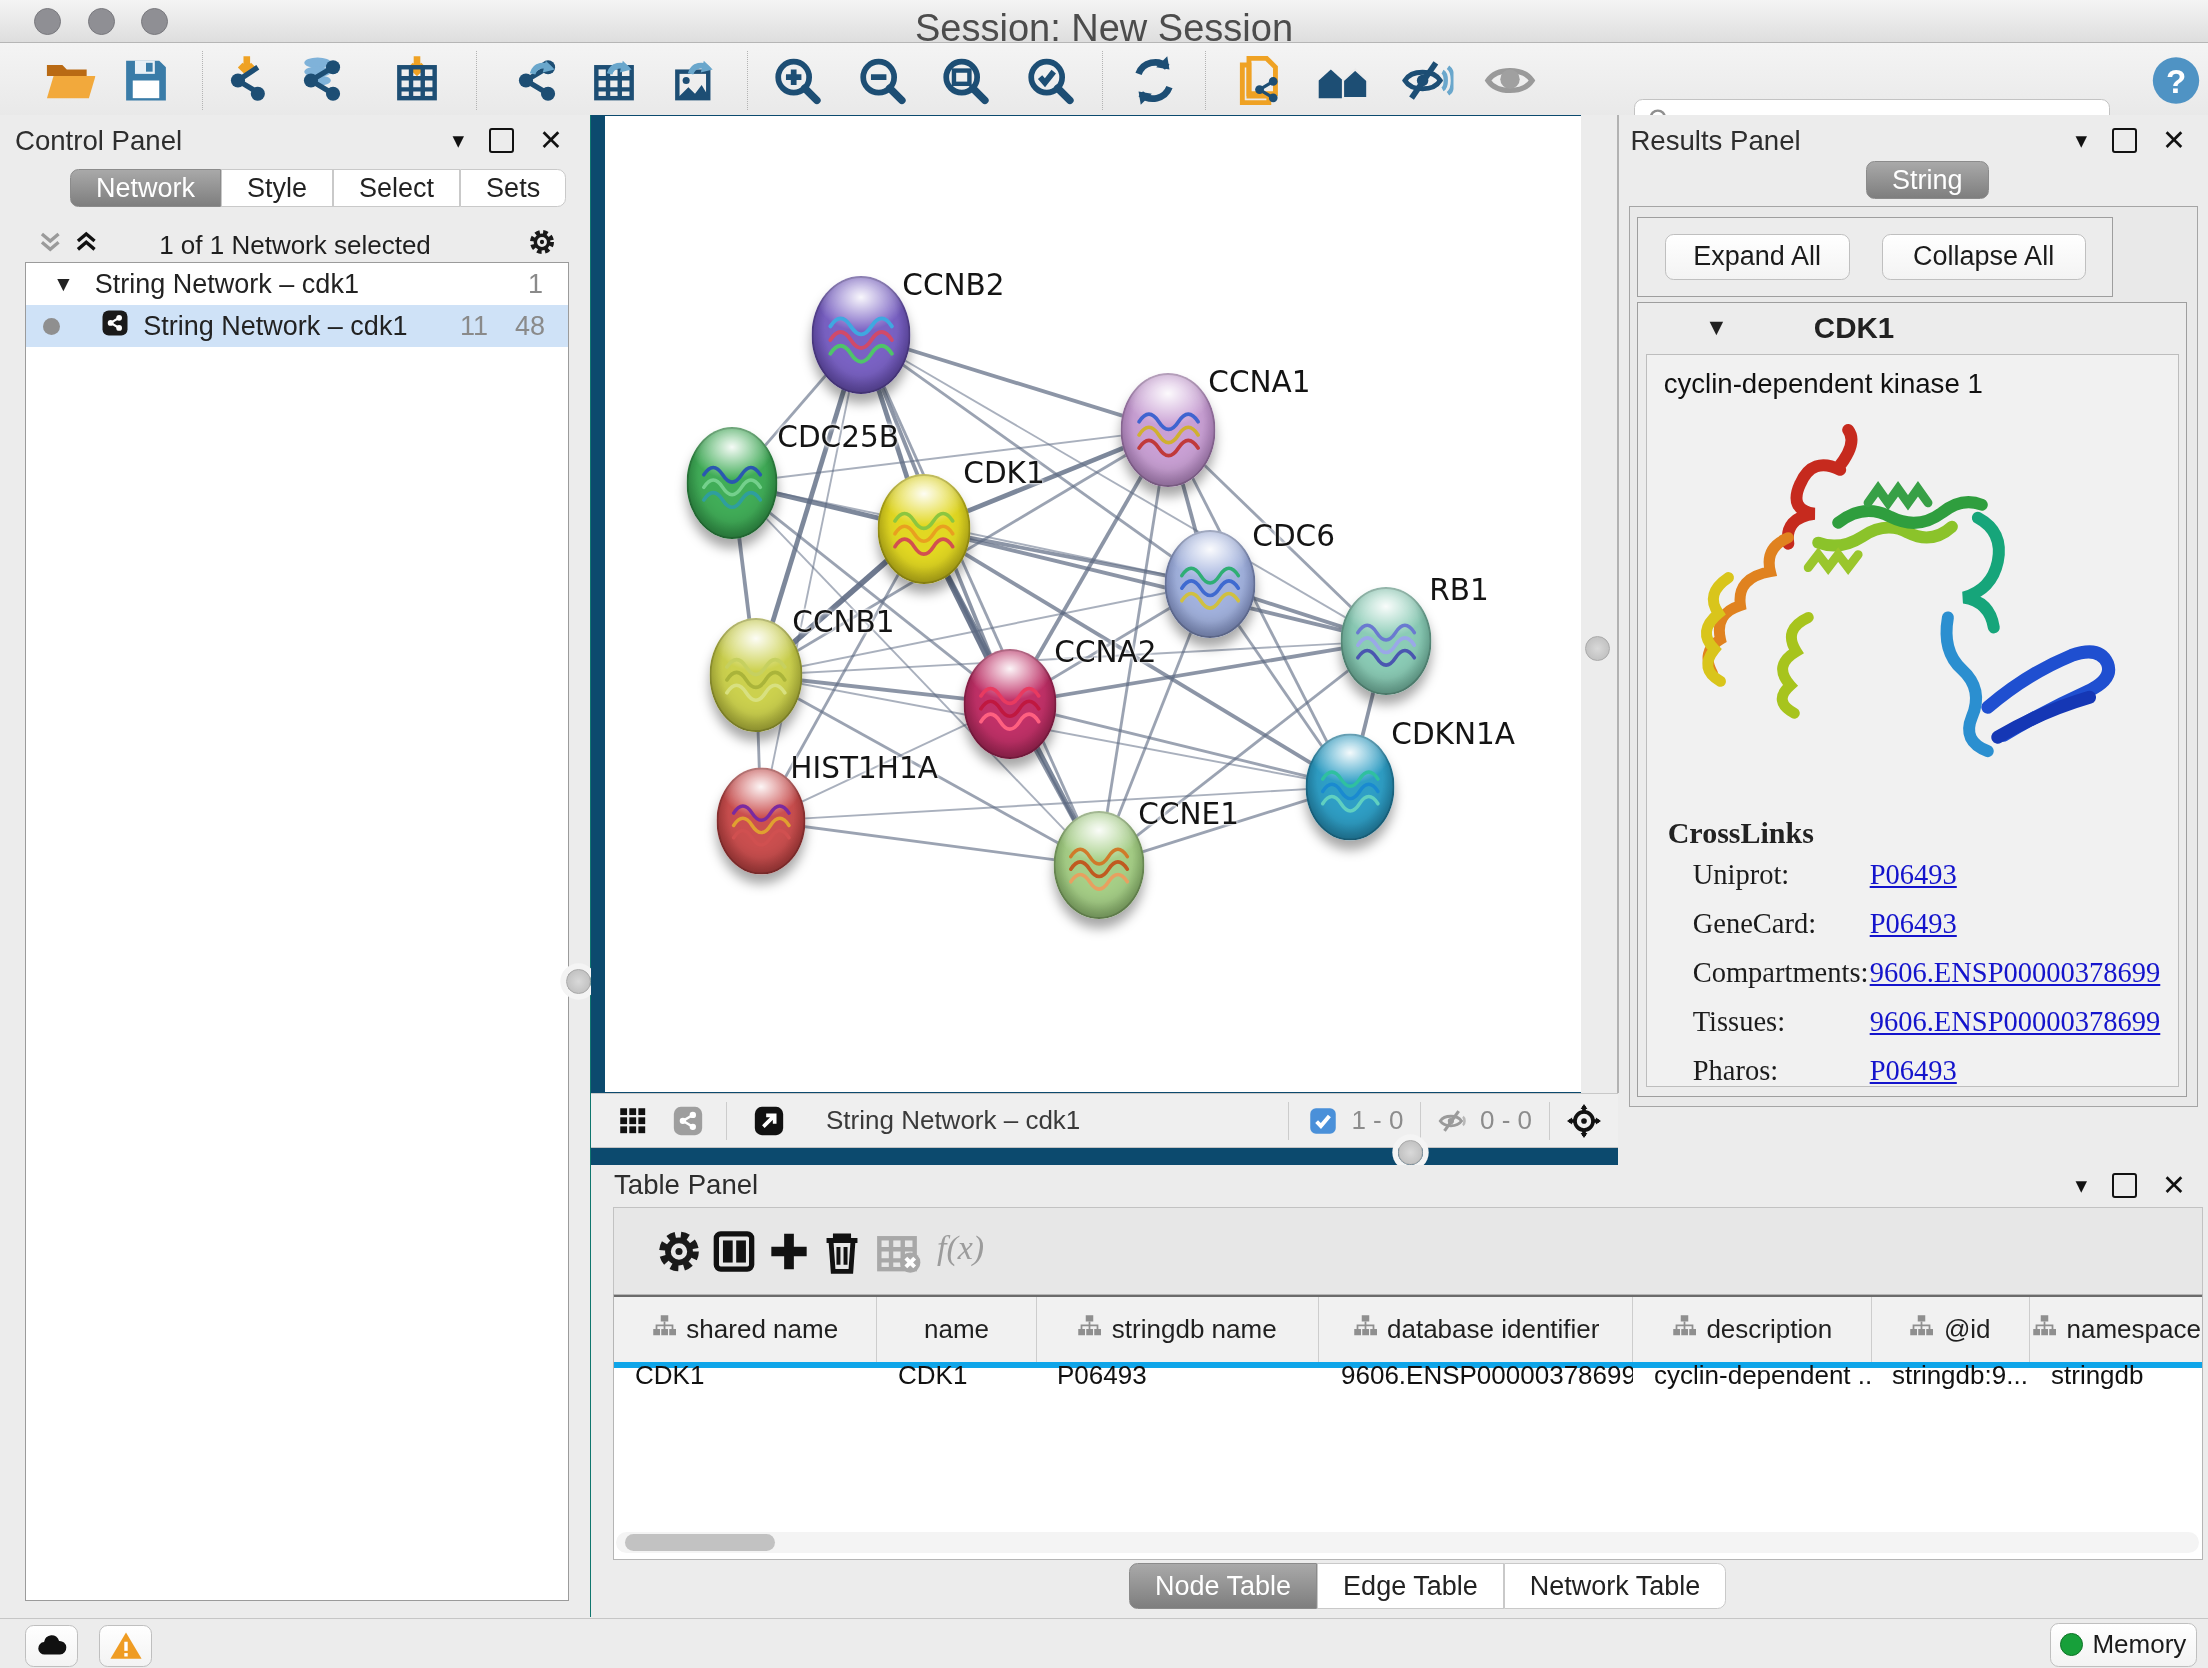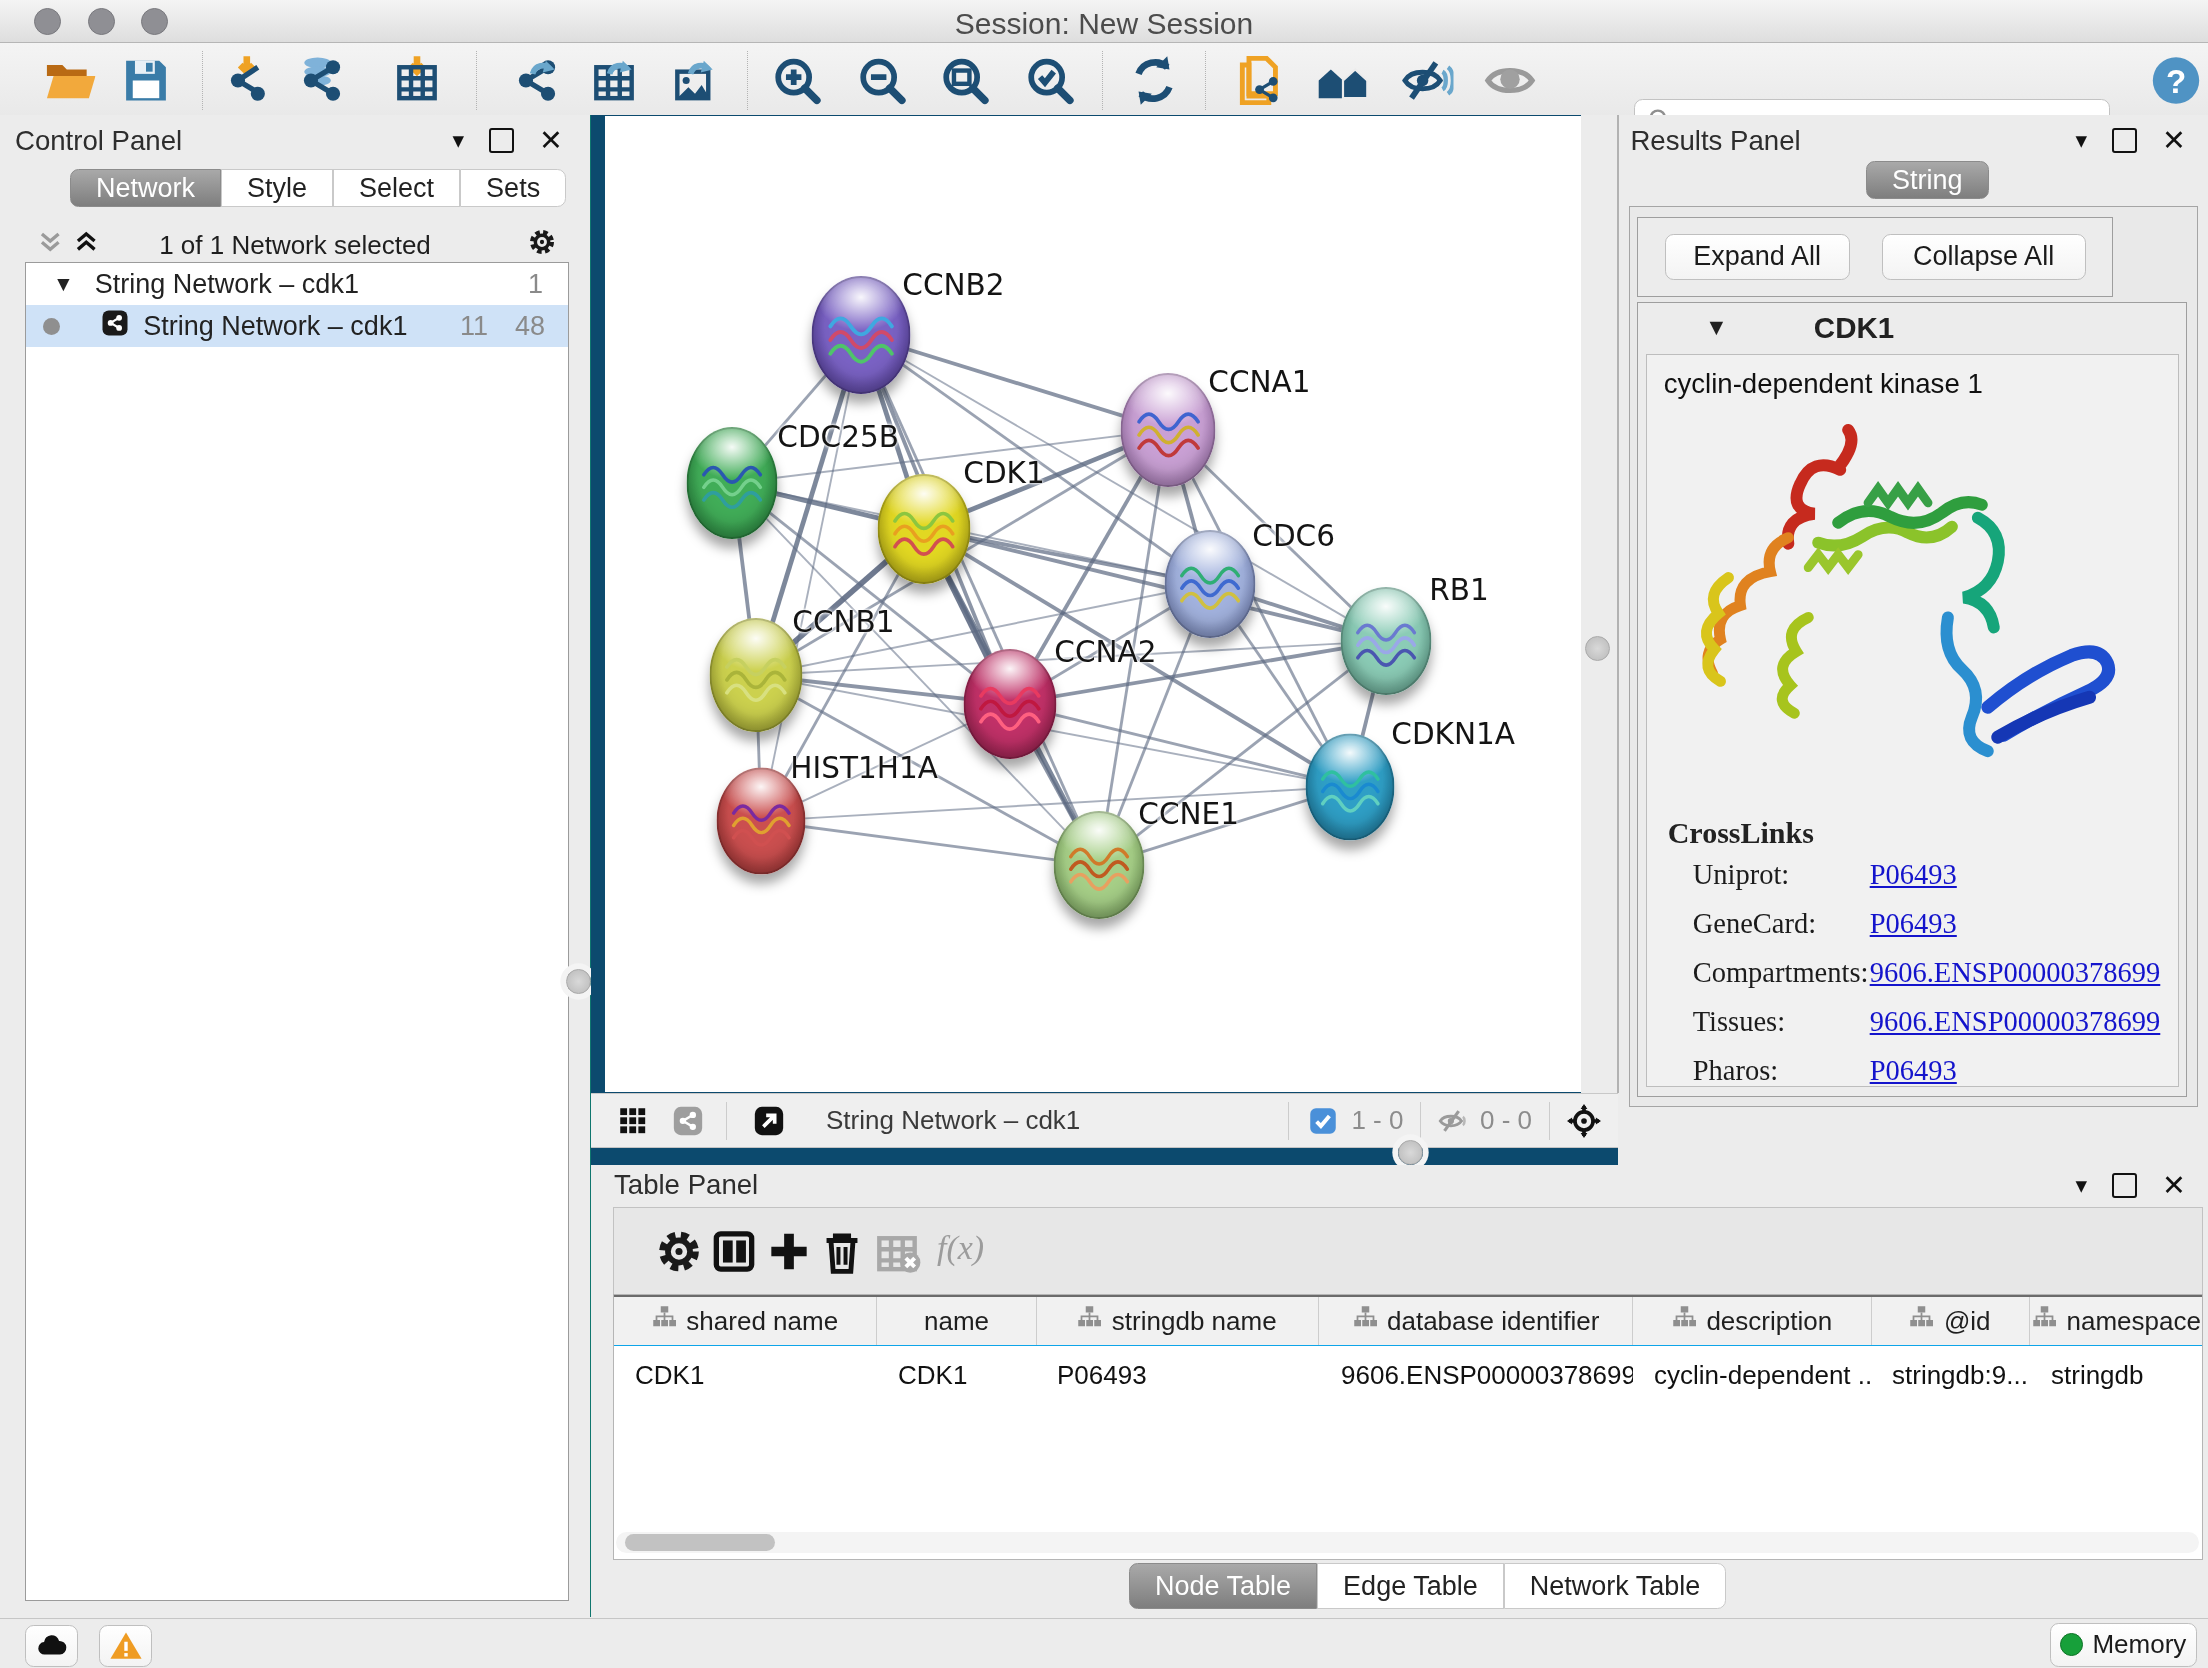--- a/index.html
+++ b/index.html
@@ -4,21 +4,21 @@
 <style>
   html,body{margin:0;padding:0;background:#9a9a9a;}
   .window{position:relative;width:2208px;height:1668px;background:#ececec;
     font-family:"Liberation Sans","DejaVu Sans",sans-serif;color:#222;overflow:hidden;
     -webkit-font-smoothing:antialiased;}
   
   .titlebar{position:absolute;left:0;top:0;width:100%;height:42px;
     background:linear-gradient(#f4f4f4,#dedede);border-bottom:1px solid #b6b6b6;}
   .traffic{position:absolute;top:7.6px;width:25px;height:25px;border-radius:50%;
     background:#8f8f94;border:1px solid #79797e;}
-  .win-title{position:absolute;left:0;right:0;top:6.7px;text-align:center;font-size:30px;color:#4c4c4c;}
+  .win-title{position:absolute;left:0;right:0;top:6.7px;text-align:center;font-size:38px;color:#4c4c4c;}
   
   .toolbar{position:absolute;left:0;top:43px;width:100%;height:72px;
     background:linear-gradient(#f4f4f4,#e9e9e9);border-bottom:1px solid #bdbdbd;}
   .tbi{position:absolute;top:11.4px;width:53px;height:53px;transform:translateX(-50%);}
   .tbi svg{width:53px;height:53px;}
   .tsep{position:absolute;top:7.6px;width:0;height:59px;border-left:1.9px dotted #b3b3b3;}
   .searchbox{position:absolute;left:1634px;top:56px;width:476px;height:44px;background:#fff;
     border:1px solid #c3c3c3;border-radius:8.6px;display:flex;align-items:center;padding-left:11.4px;box-sizing:border-box;}
   .searchbox svg{width:27px;height:27px;}
   
@@ -77,22 +77,22 @@
   .xl-row{display:flex;font-size:28.5px;margin:0 0 17px 46px;}
   .xl-lab{width:177px;color:#1c1c1c;}
   .xl-val{color:#1414cc;text-decoration:underline;}
   
   .tpanel{position:absolute;left:591px;top:1165px;width:1618px;height:452px;background:#ececec;}
   .tp-toolbar{position:absolute;left:22px;top:42px;width:1590px;height:88px;background:#e7e7e7;
     border:1px solid #c2c2c2;border-bottom:none;box-sizing:border-box;}
   .tti{position:absolute;top:17px;width:53px;height:53px;transform:translateX(-50%);}
   .grid-table{position:absolute;left:22px;top:129px;width:1590px;height:266px;background:#fff;
     border:1px solid #b5b5b5;box-sizing:border-box;overflow:hidden;}
-  .thead{position:absolute;left:0;top:0;width:100%;height:51px;background:#f1f1f1;
-    border-top:2.9px solid #6b6b6b;border-bottom:1px solid #0ea5e9;box-sizing:border-box;}
+  .thead{position:absolute;left:0;top:0;width:100%;height:73px;background:#f1f1f1;
+    border-top:2.9px solid #6b6b6b;border-bottom:6px solid #0ea5e9;box-sizing:border-box;}
   .th{position:absolute;top:0;height:100%;display:flex;align-items:center;justify-content:center;
     gap:9.5px;font-size:26px;color:#1f1f1f;border-right:1px solid #cdcdcd;box-sizing:border-box;overflow:hidden;}
   .td{position:absolute;top:59px;height:42px;display:flex;align-items:center;padding-left:21px;
     font-size:26px;color:#111;box-sizing:border-box;white-space:nowrap;overflow:hidden;}
   .hscroll{position:absolute;left:1.9px;bottom:5.7px;width:1583px;height:21px;background:#f4f4f4;border-radius:10.5px;}
   .hthumb{position:absolute;left:9.5px;top:1.9px;width:150px;height:17px;background:#c2c2c2;border-radius:8.6px;}
   .tp-tabs{position:absolute;left:538px;top:398px;display:flex;}
   
   .statusbar{position:absolute;left:0;top:1618px;width:100%;height:50px;background:#ececec;border-top:1px solid #c6c6c6;}
   .sb-btn{position:absolute;top:5.7px;width:51px;height:40px;}

